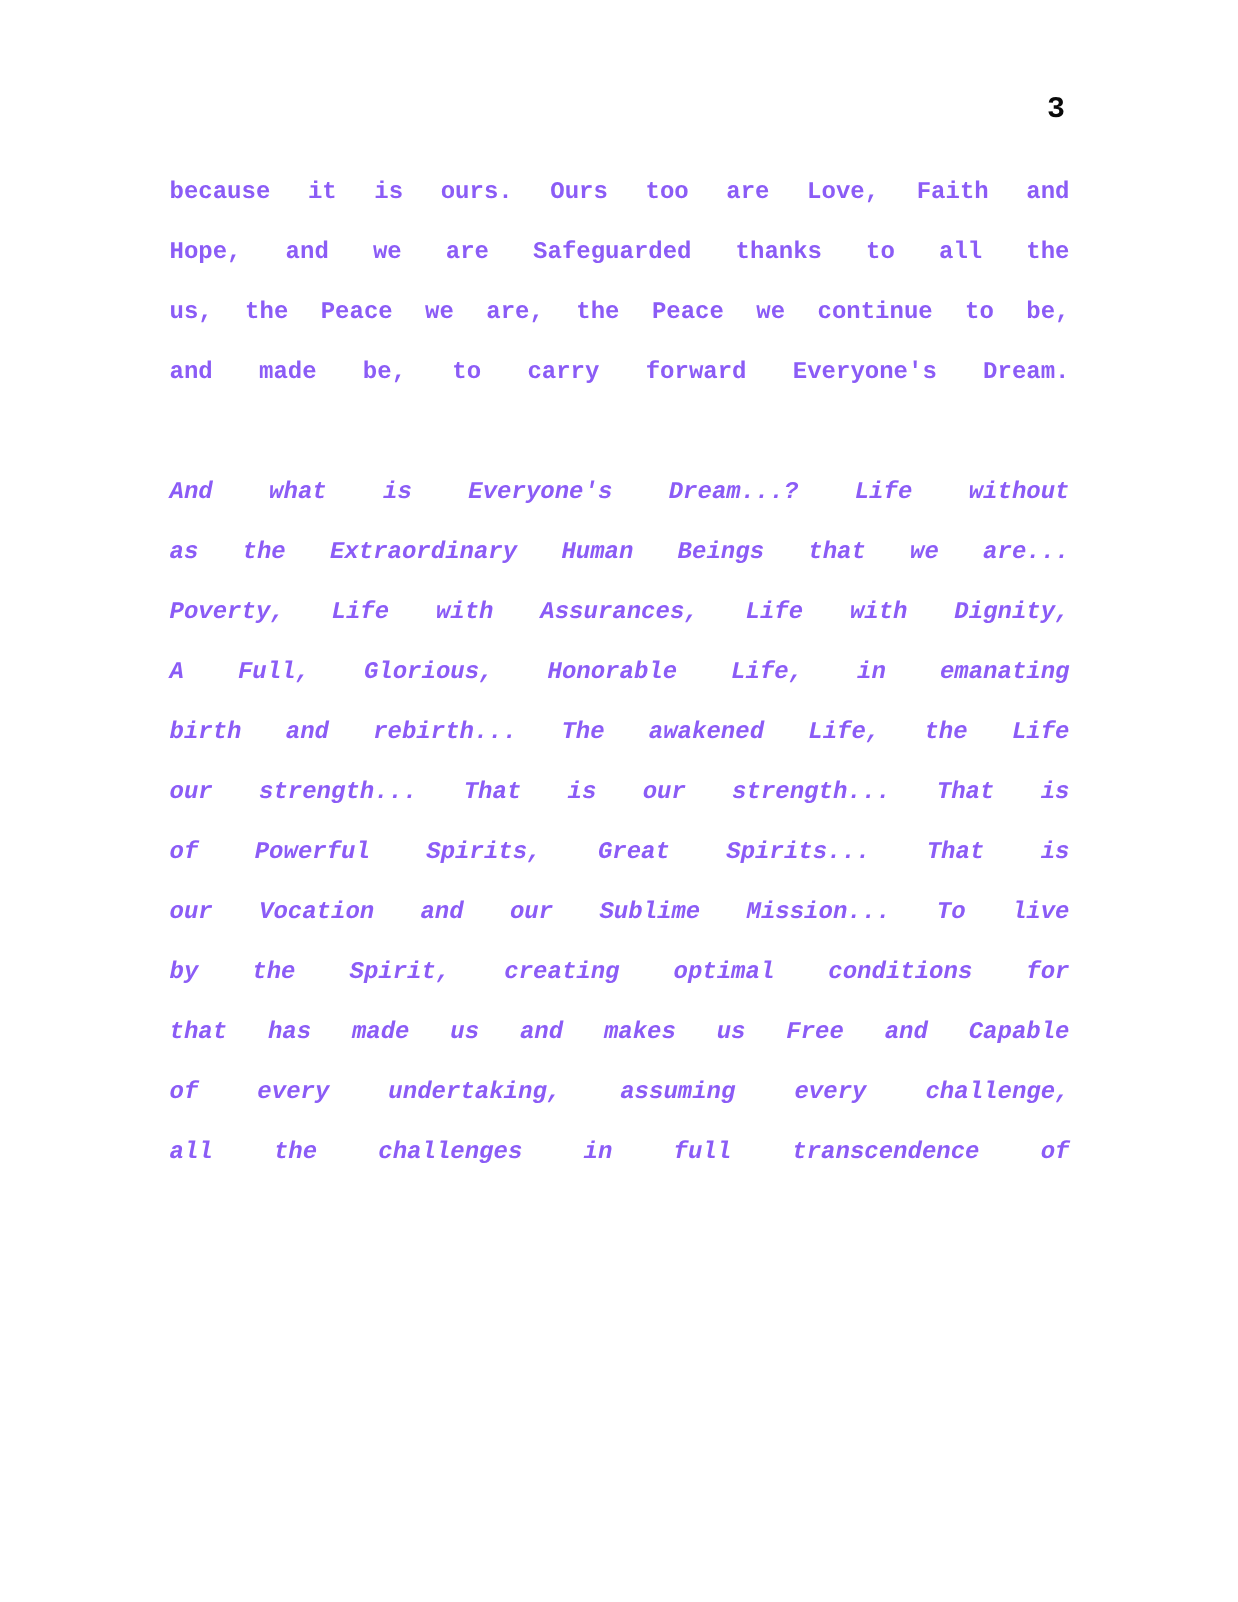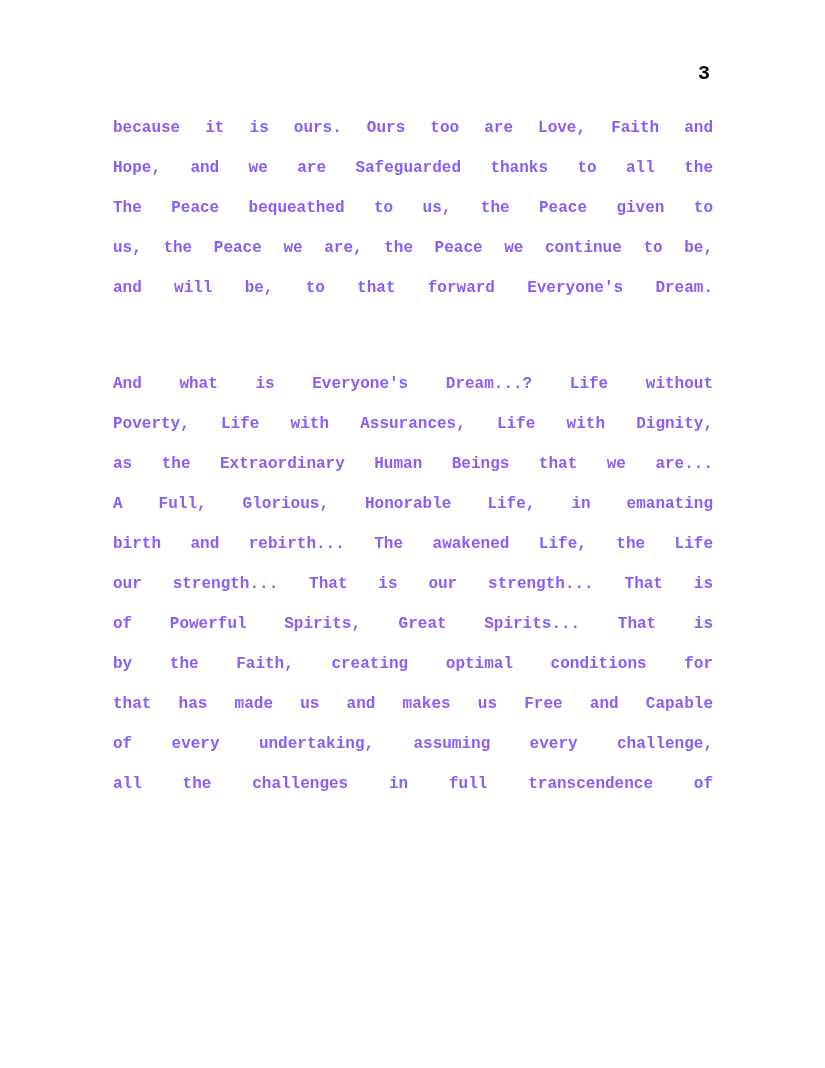--- a/index.html
+++ b/index.html
@@ -29,21 +29,22 @@
   .text-block {
     position: absolute;
     top: 108px;
     left: 113px;
     width: 600px;
   }
   .para {
     width: 600px;
   }
   .para + .para {
-    margin-top: 56px; 
+    margin-top: 40px; 
+    font-style: italic;
   }
   .tline {
     width: 600px;
     height: 40px;
     line-height: 40px;
     font-size: 16px;
     font-weight: 700;
     white-space: nowrap;
     text-align: justify;
     text-align-last: justify;
@@ -58,33 +59,33 @@
 
 <div class="page">
 
   <div class="page-number">3</div>
 
   <div class="text-block">
 
     <div class="para">
       <div class="tline">because it is ours. Ours too are Love, Faith and</div>
       <div class="tline">Hope, and we are Safeguarded thanks to all the</div>
-      <div class="tline">The Peace bequeathed to us, the Peace given to</div>
       <div class="tline">us, the Peace we are, the Peace we continue to be,</div>
-      <div class="tline">and will be, to that forward Everyone's Dream.</div>
+      <div class="tline">and made be, to carry forward Everyone's Dream.</div>
     </div>
 
     <div class="para">
       <div class="tline">And what is Everyone's Dream...? Life without</div>
+      <div class="tline">as the Extraordinary Human Beings that we are...</div>
       <div class="tline">Poverty, Life with Assurances, Life with Dignity,</div>
-      <div class="tline">as the Extraordinary Human Beings that we are...</div>
       <div class="tline">A Full, Glorious, Honorable Life, in emanating</div>
       <div class="tline">birth and rebirth... The awakened Life, the Life</div>
       <div class="tline">our strength... That is our strength... That is</div>
       <div class="tline">of Powerful Spirits, Great Spirits... That is</div>
-      <div class="tline">by the Faith, creating optimal conditions for</div>
+      <div class="tline">our Vocation and our Sublime Mission... To live</div>
+      <div class="tline">by the Spirit, creating optimal conditions for</div>
       <div class="tline">that has made us and makes us Free and Capable</div>
       <div class="tline">of every undertaking, assuming every challenge,</div>
       <div class="tline">all the challenges in full transcendence of</div>
     </div>
 
   </div>
 </div>
 
 </body></html>

